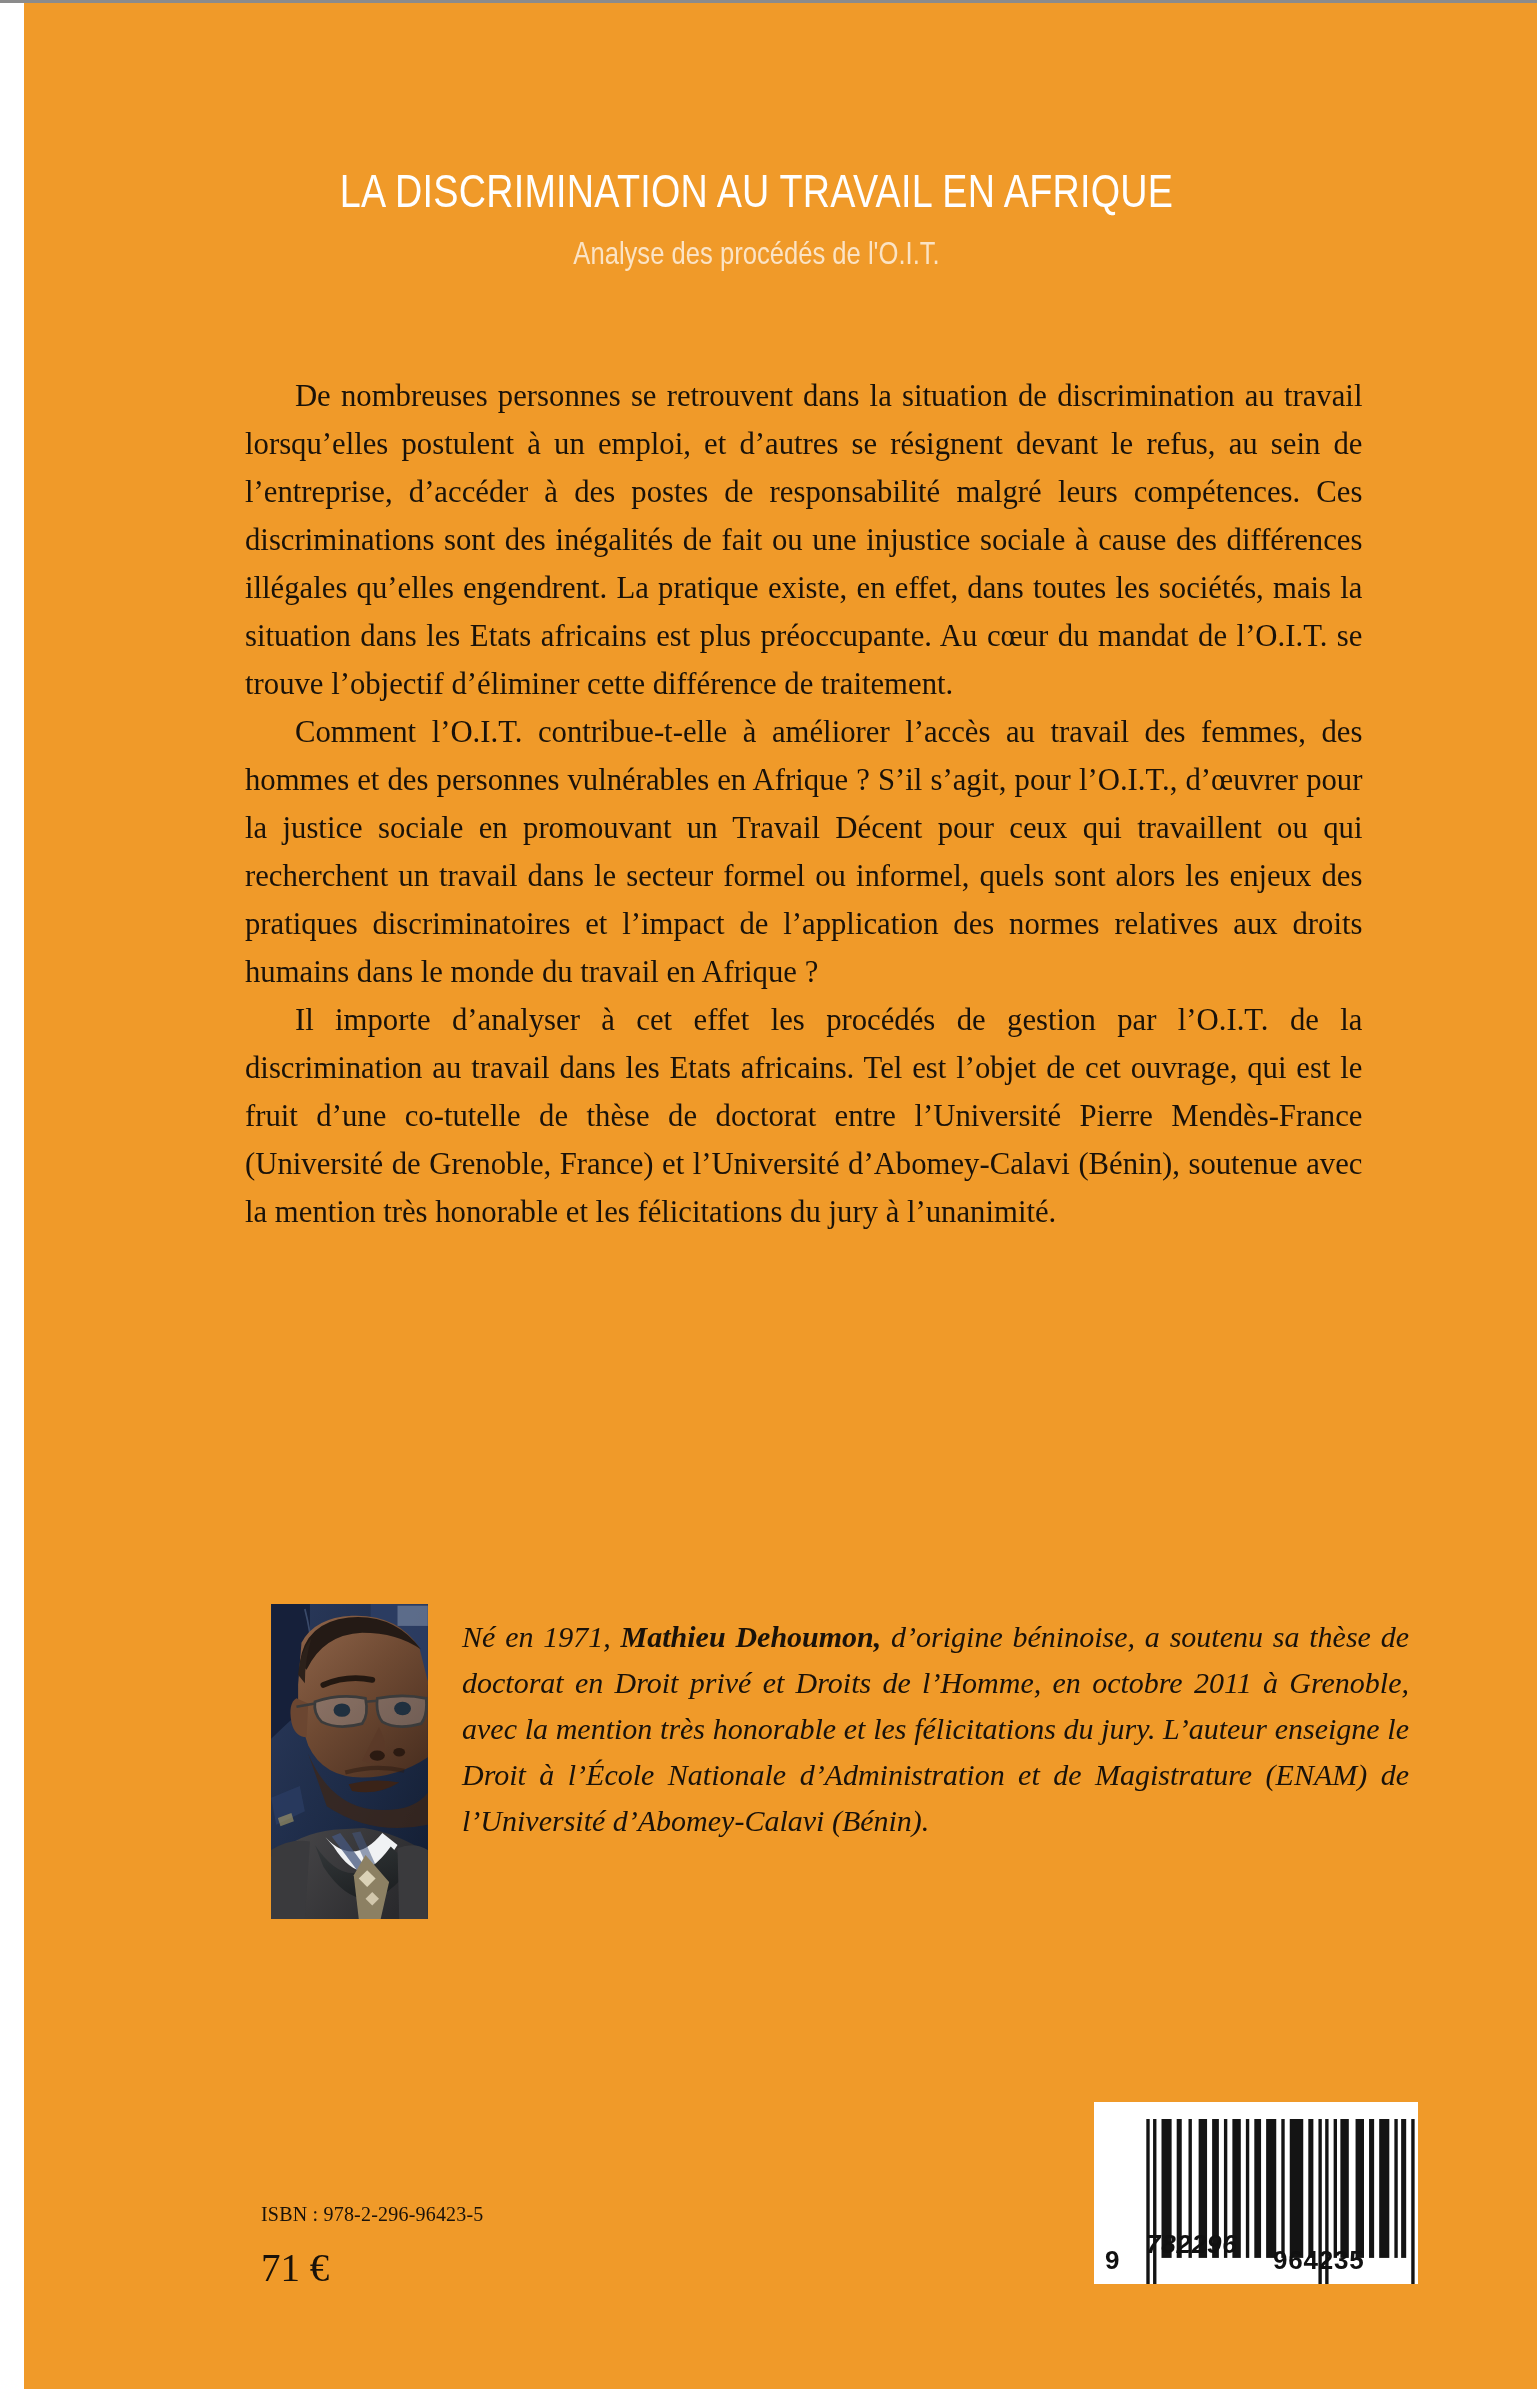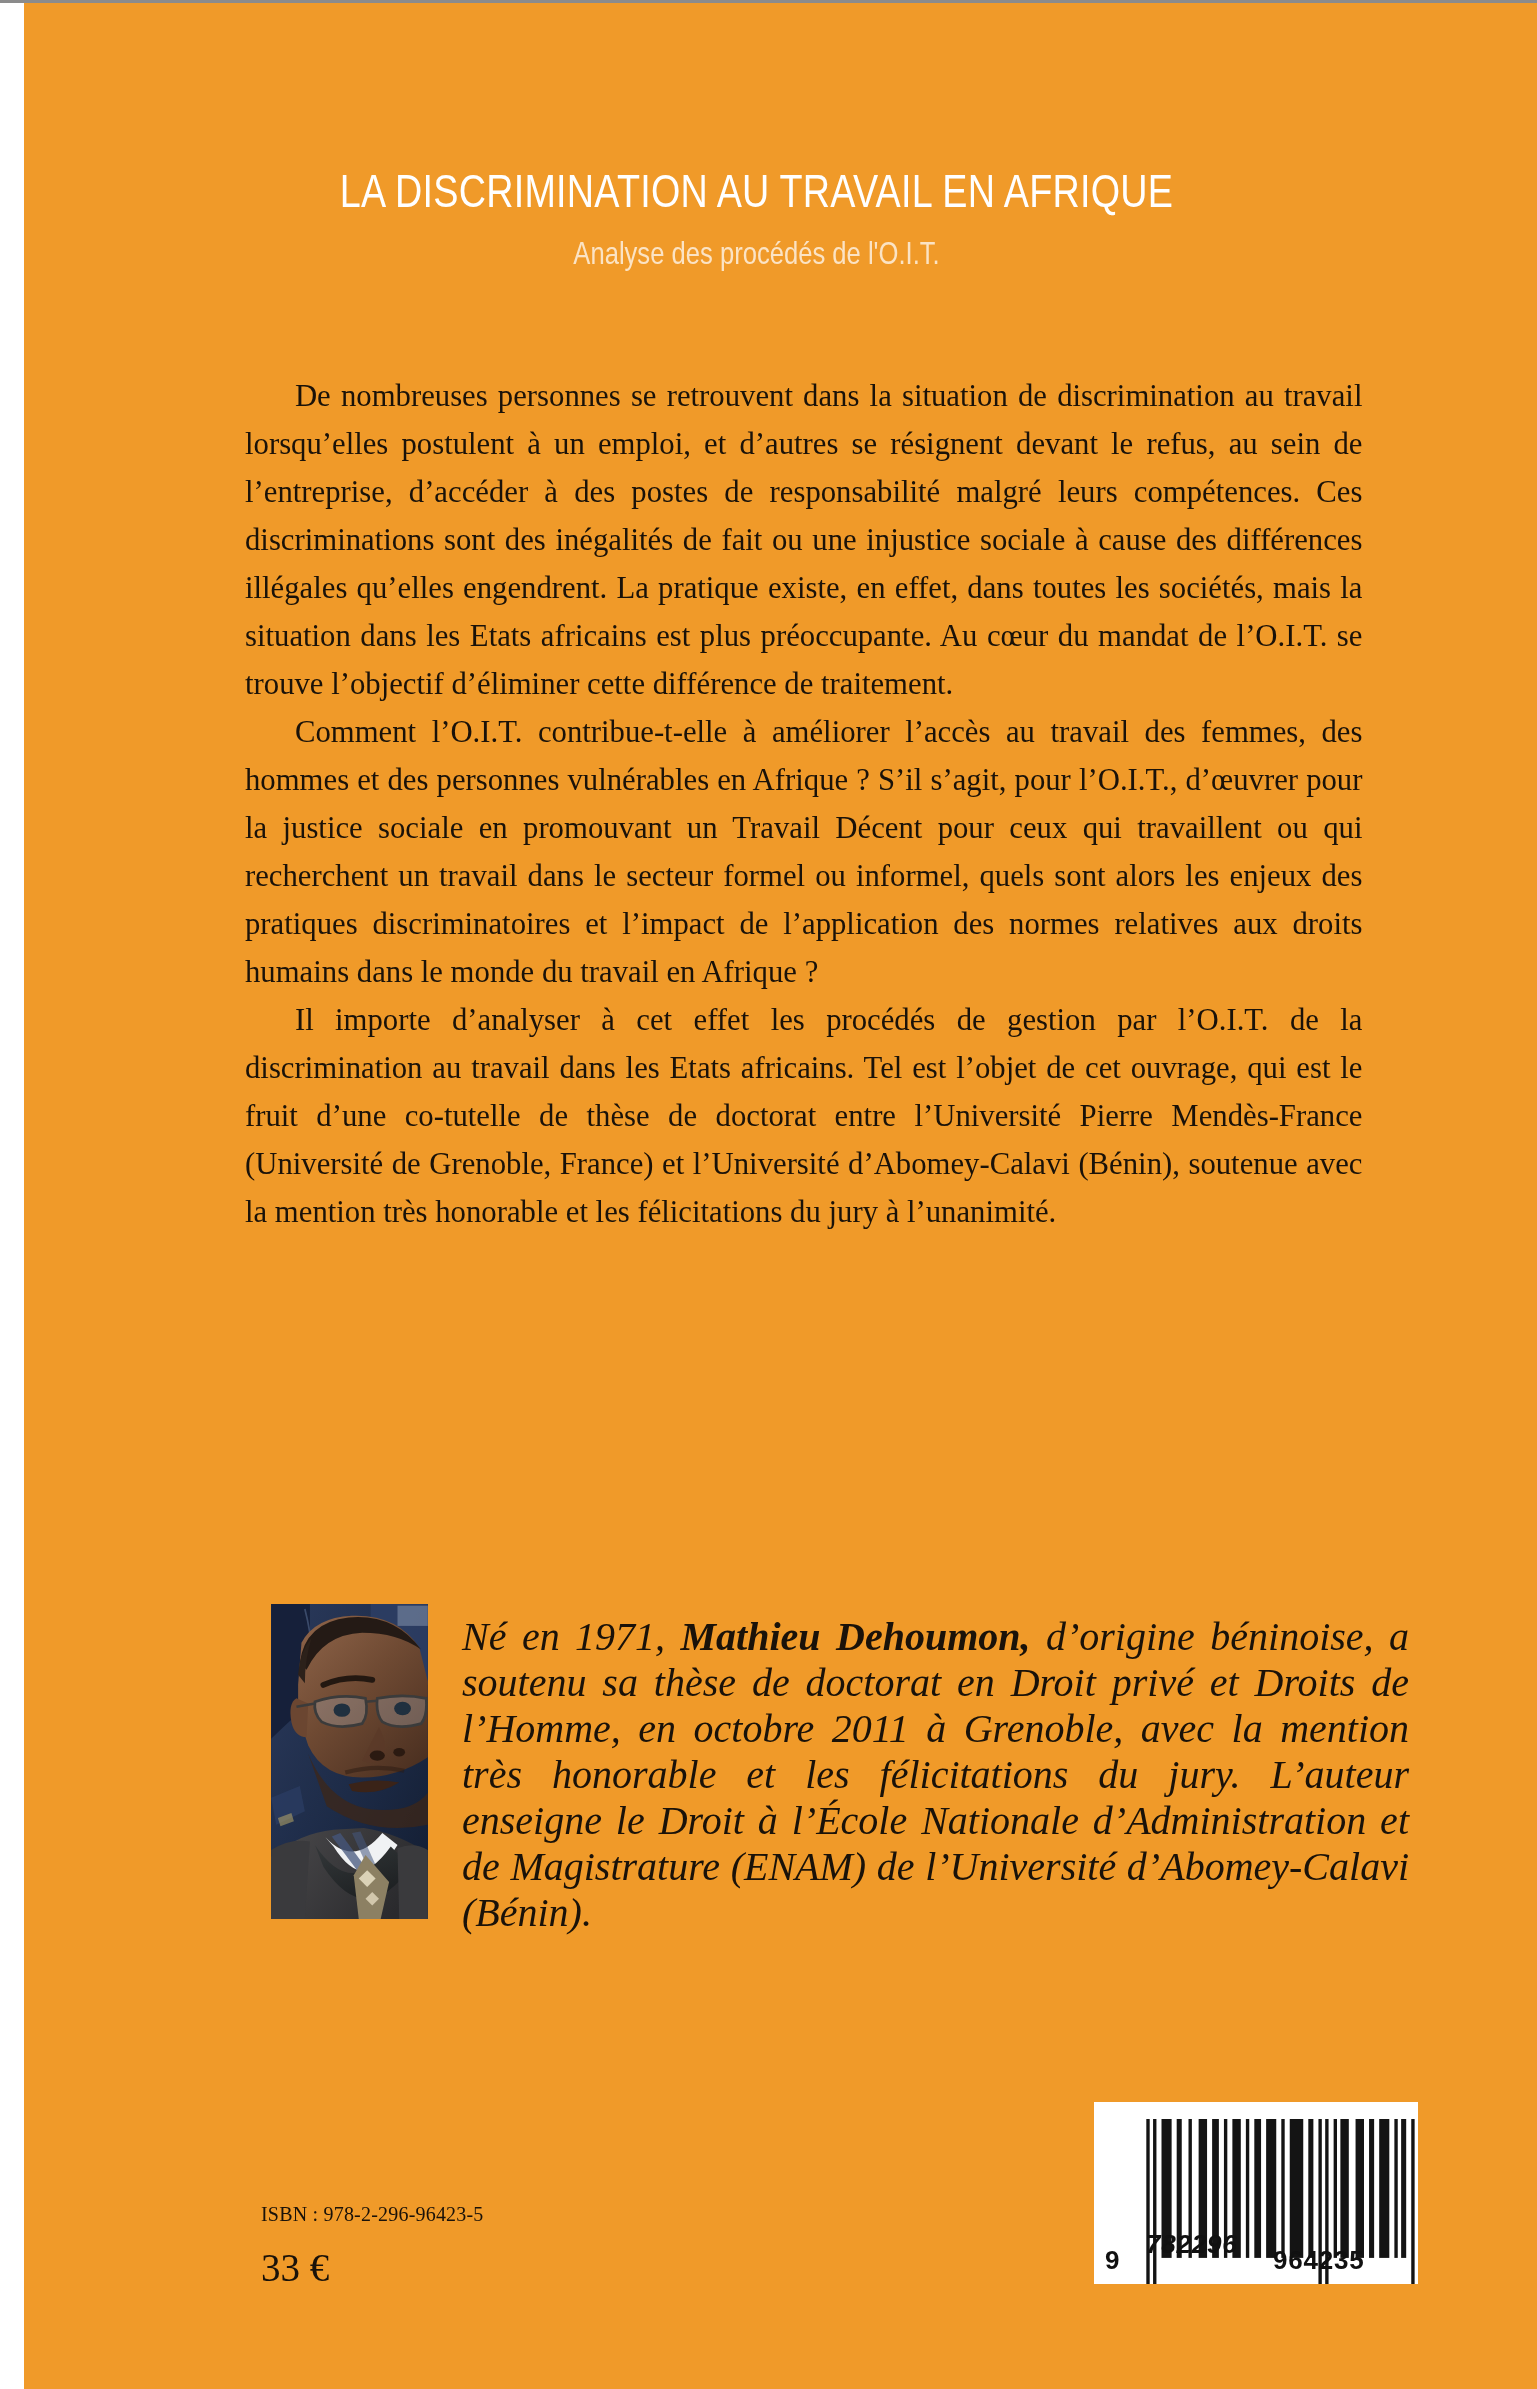--- a/index.html
+++ b/index.html
@@ -104,21 +104,21 @@
     flex: 0 0 157px;
     position: relative;
     overflow: hidden;
     background: #1b2438;
   }
   #author-photo svg { display: block; }
   #bio-text {
     flex: 1 1 auto;
     margin-left: 34px;
     font-style: italic;
-    font-size: 40px;
+    font-size: 30px;
     line-height: 46px;
     color: #1a1209;
     text-align: justify;
     text-justify: inter-word;
     padding-top: 10px;
   }
   #bio-text .author-name {
     font-weight: bold;
     font-style: italic;
   }
@@ -280,21 +280,21 @@
         <path d="M150 290 Q170 282 186 292 L186 374 L152 374 Z" fill="#3a3a3d"></path>
       </svg>
     </div>
 
     <div id="bio-text">
       <span>Né en 1971, </span><span class="author-name">Mathieu Dehoumon,</span><span> d’origine béninoise, a soutenu sa thèse de doctorat en Droit privé et Droits de l’Homme, en octobre 2011 à Grenoble, avec la mention très honorable et les félicitations du jury. L’auteur enseigne le Droit à l’École Nationale d’Administration et de Magistrature (ENAM) de l’Université d’Abomey-Calavi (Bénin).</span>
     </div>
   </div>
 
   <div id="isbn-line">ISBN : 978-2-296-96423-5</div>
-  <div id="price-line">33 €</div>
+  <div id="price-line">71 €</div>
 
   <div id="barcode-box">
     <svg id="barcode-bars" viewBox="0 0 384 196" preserveAspectRatio="none">
       <g fill="#141414">
         <rect x="62" y="0" width="4" height="196"></rect>
         <rect x="70" y="0" width="4" height="196"></rect>
         <rect x="80" y="0" width="12" height="165"></rect>
         <rect x="98" y="0" width="6" height="165"></rect>
         <rect x="112" y="0" width="4" height="165"></rect>
         <rect x="124" y="0" width="10" height="165"></rect>

